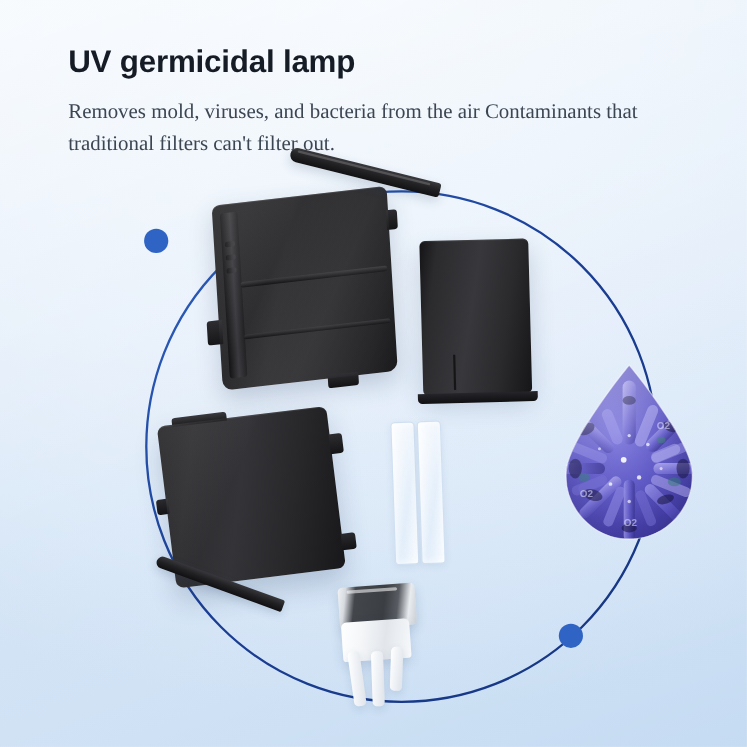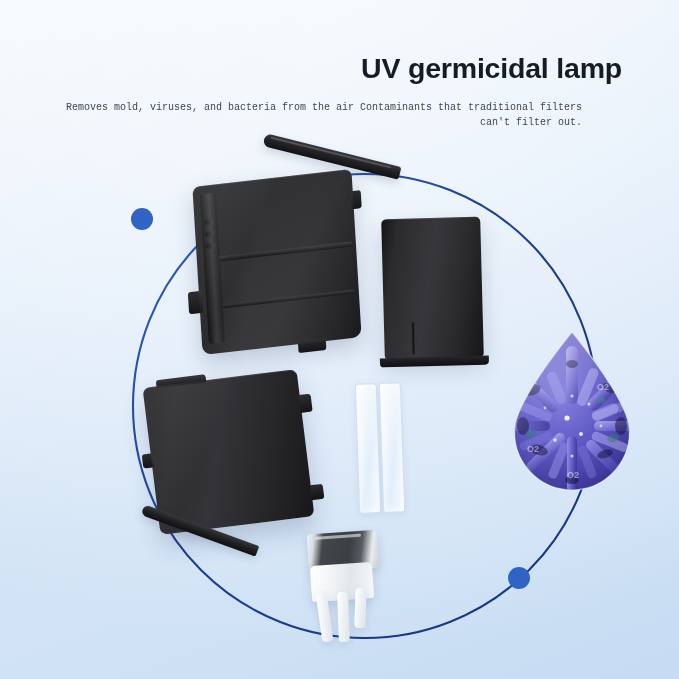--- a/index.html
+++ b/index.html
@@ -29,42 +29,41 @@
     pointer-events: none;
     background:
       linear-gradient(160deg, rgba(255,255,255,0.70) 0%, rgba(255,255,255,0.32) 28%,
                       rgba(255,255,255,0.06) 52%, rgba(196,219,243,0.22) 78%, rgba(178,208,238,0.40) 100%);
   }
 
   
   .textblock {
     position: absolute;
     left: 62px;
-    top: 52px;
+    top: 40px;
     z-index: 6;
     width: 560px;
-    text-align: right;
   }
   .title {
     margin: 0;
     font-size: 28.5px;
     line-height: 1.18;
     font-weight: 700;
     letter-spacing: -0.2px;
     color: #161c26;
     font-family: "Liberation Sans", sans-serif;
   }
   .subtitle {
     margin: 14px 0 0 0;
-    font-size: 10px;
+    font-size: 19px;
     line-height: 1.52;
     font-weight: 400;
     color: #3c4653;
     max-width: 520px;
-    font-family: Liberation Mono, monospace;
+    font-family: Liberation Serif, serif;
   }
 
   
   .art {
     position: absolute;
     inset: 0;
     z-index: 3;
   }
   .art svg { display: block; width: 679px; height: 679px; }
 

